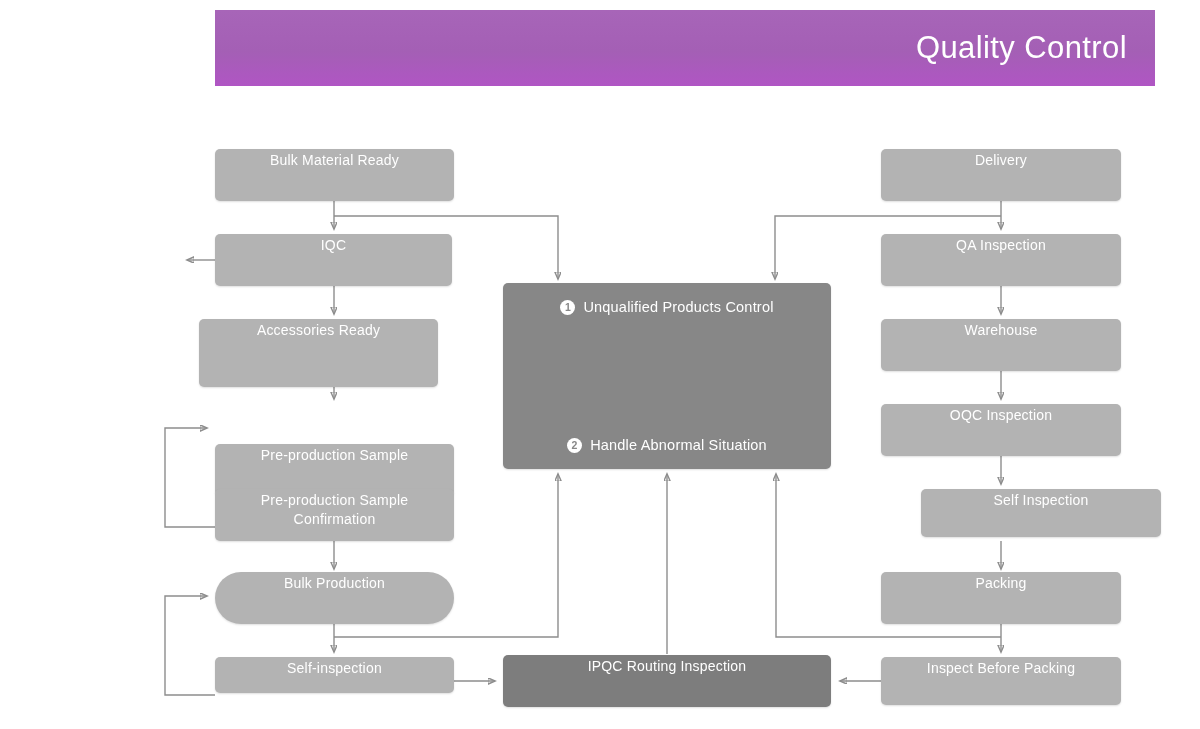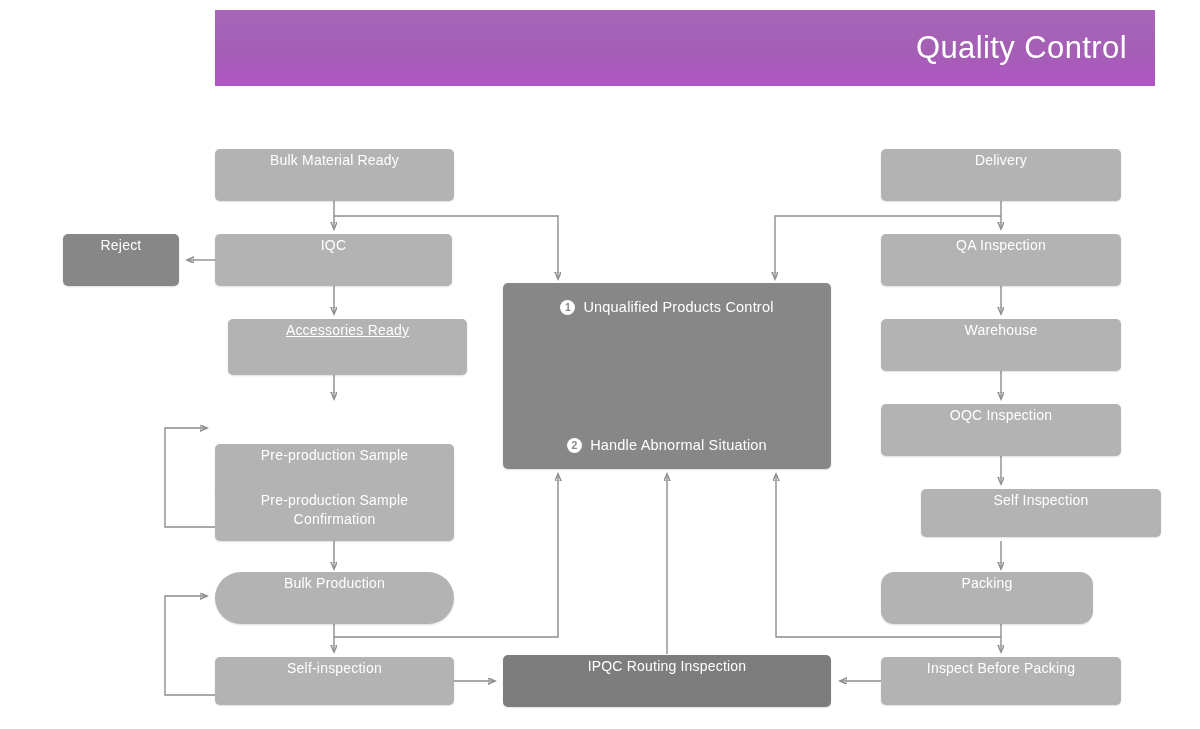--- a/index.html
+++ b/index.html
@@ -163,49 +163,46 @@
 
     <path d="M1001,541 L1001,569" marker-end="url(#ah)"></path>
 
     <path d="M1001,624 L1001,652" marker-end="url(#ah)"></path>
 
     <path d="M1001,637 L776,637 L776,474" marker-end="url(#ah)"></path>
 
     <path d="M881,681 L840,681" marker-end="url(#ah)"></path>
   </svg>
 
-  <div class="node dark" style="left:63px; top:234px; width:116px; height:52px;">
-    <span>Reject</span>
-  </div>
 
   <div class="node light" style="left:215px; top:149px; width:239px; height:52px;">
     <span>Bulk Material Ready</span>
   </div>
 
   <div class="node light" style="left:215px; top:234px; width:237px; height:52px;">
     <span>IQC</span>
   </div>
 
-  <div class="node light" style="left:228px; top:319px; width:239px; height:56px;text-decoration:underline;">
+  <div class="node light" style="left:199px; top:319px; width:239px; height:68px;">
     <span>Accessories Ready</span>
   </div>
 
   <div class="node light" style="left:215px; top:404px; width:239px; height:52px;margin-top:40px;">
     <span>Pre-production Sample</span>
   </div>
 
   <div class="node light" style="left:215px; top:489px; width:239px; height:52px;">
     <span>Pre-production Sample Confirmation</span>
   </div>
 
   <div class="node light" style="left:215px; top:572px; width:239px; height:52px;border-radius:26px;">
     <span>Bulk Production</span>
   </div>
 
-  <div class="node light" style="left:215px; top:657px; width:239px; height:48px;">
+  <div class="node light" style="left:215px; top:657px; width:239px; height:36px;">
     <span>Self-inspection</span>
   </div>
 
   <div class="panel" style="left:503px; top:283px; width:328px; height:186px;">
     <div class="panel-row">
       <span class="num-badge">1</span>
       <span>Unqualified Products Control</span>
     </div>
     <div class="panel-row">
       <span class="num-badge">2</span>
@@ -230,21 +227,21 @@
   </div>
 
   <div class="node light" style="left:881px; top:404px; width:240px; height:52px;">
     <span>OQC Inspection</span>
   </div>
 
   <div class="node light" style="left:881px; top:489px; width:240px; height:48px;margin-left:40px;">
     <span>Self Inspection</span>
   </div>
 
-  <div class="node light" style="left:881px; top:572px; width:212px; height:52px;border-radius:13px;">
+  <div class="node light" style="left:881px; top:572px; width:240px; height:52px;">
     <span>Packing</span>
   </div>
 
   <div class="node light" style="left:881px; top:657px; width:240px; height:48px;">
     <span>Inspect Before Packing</span>
   </div>
 
 </div>
 
 </body></html>

